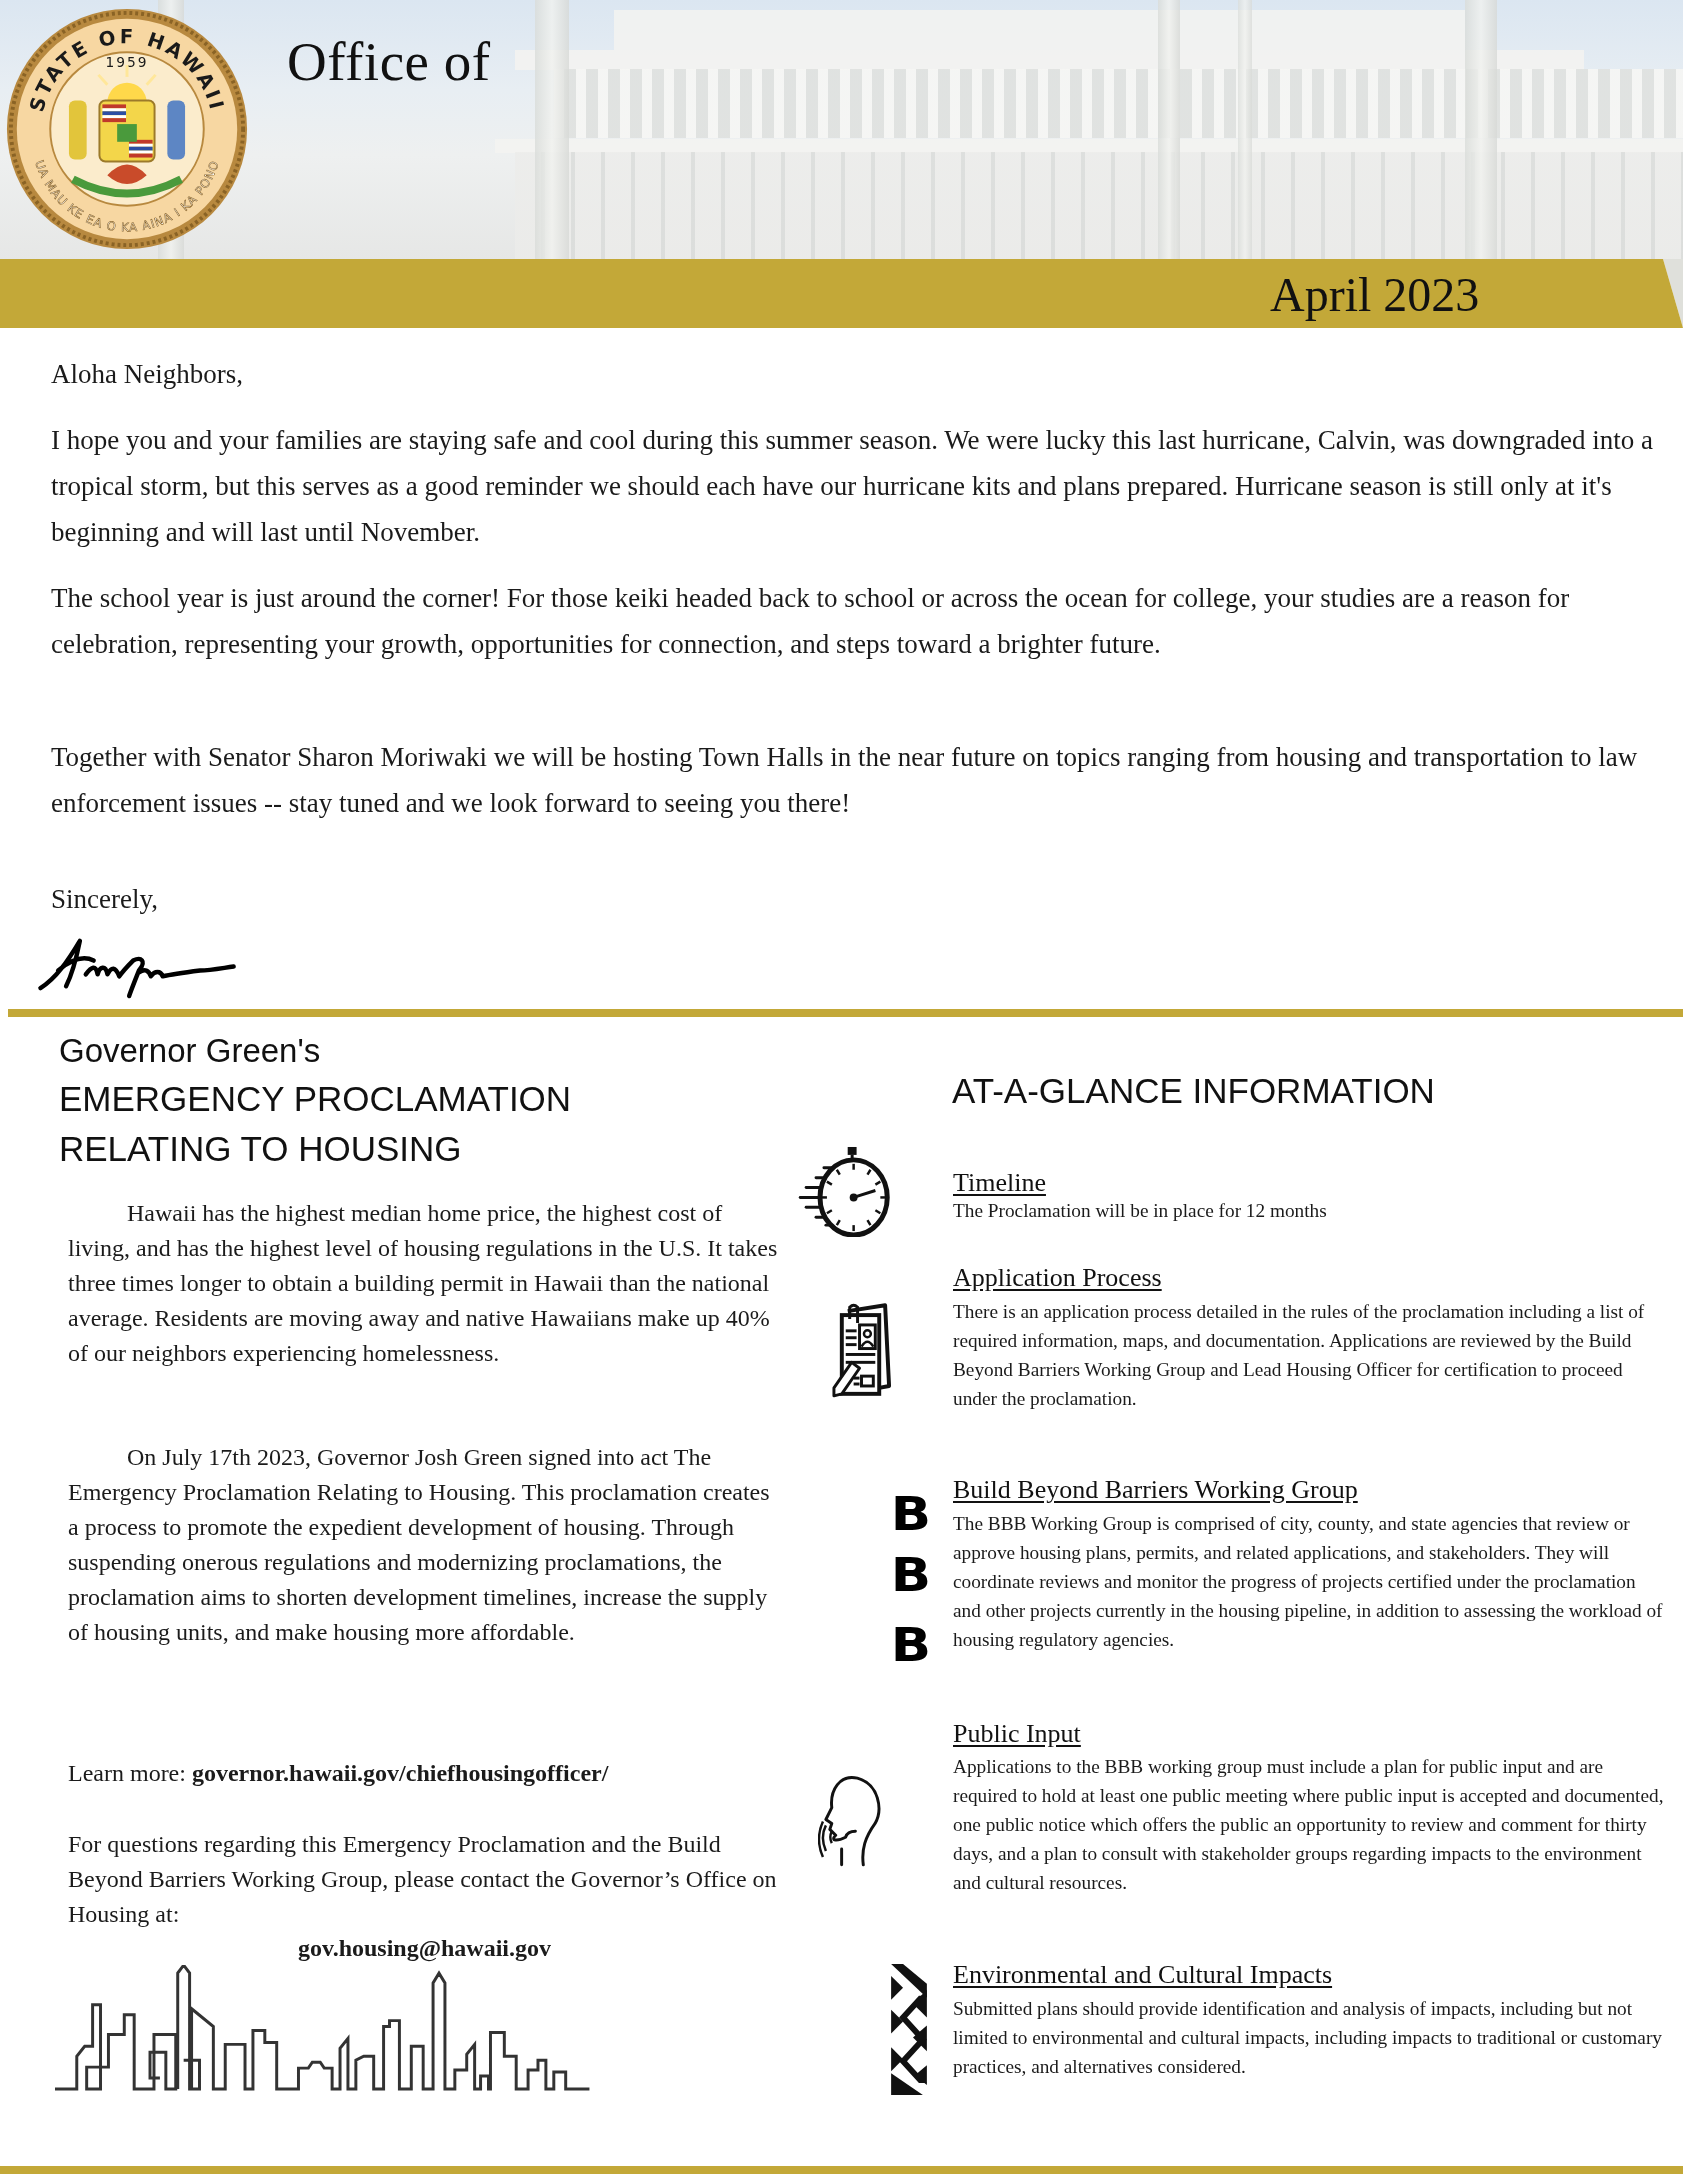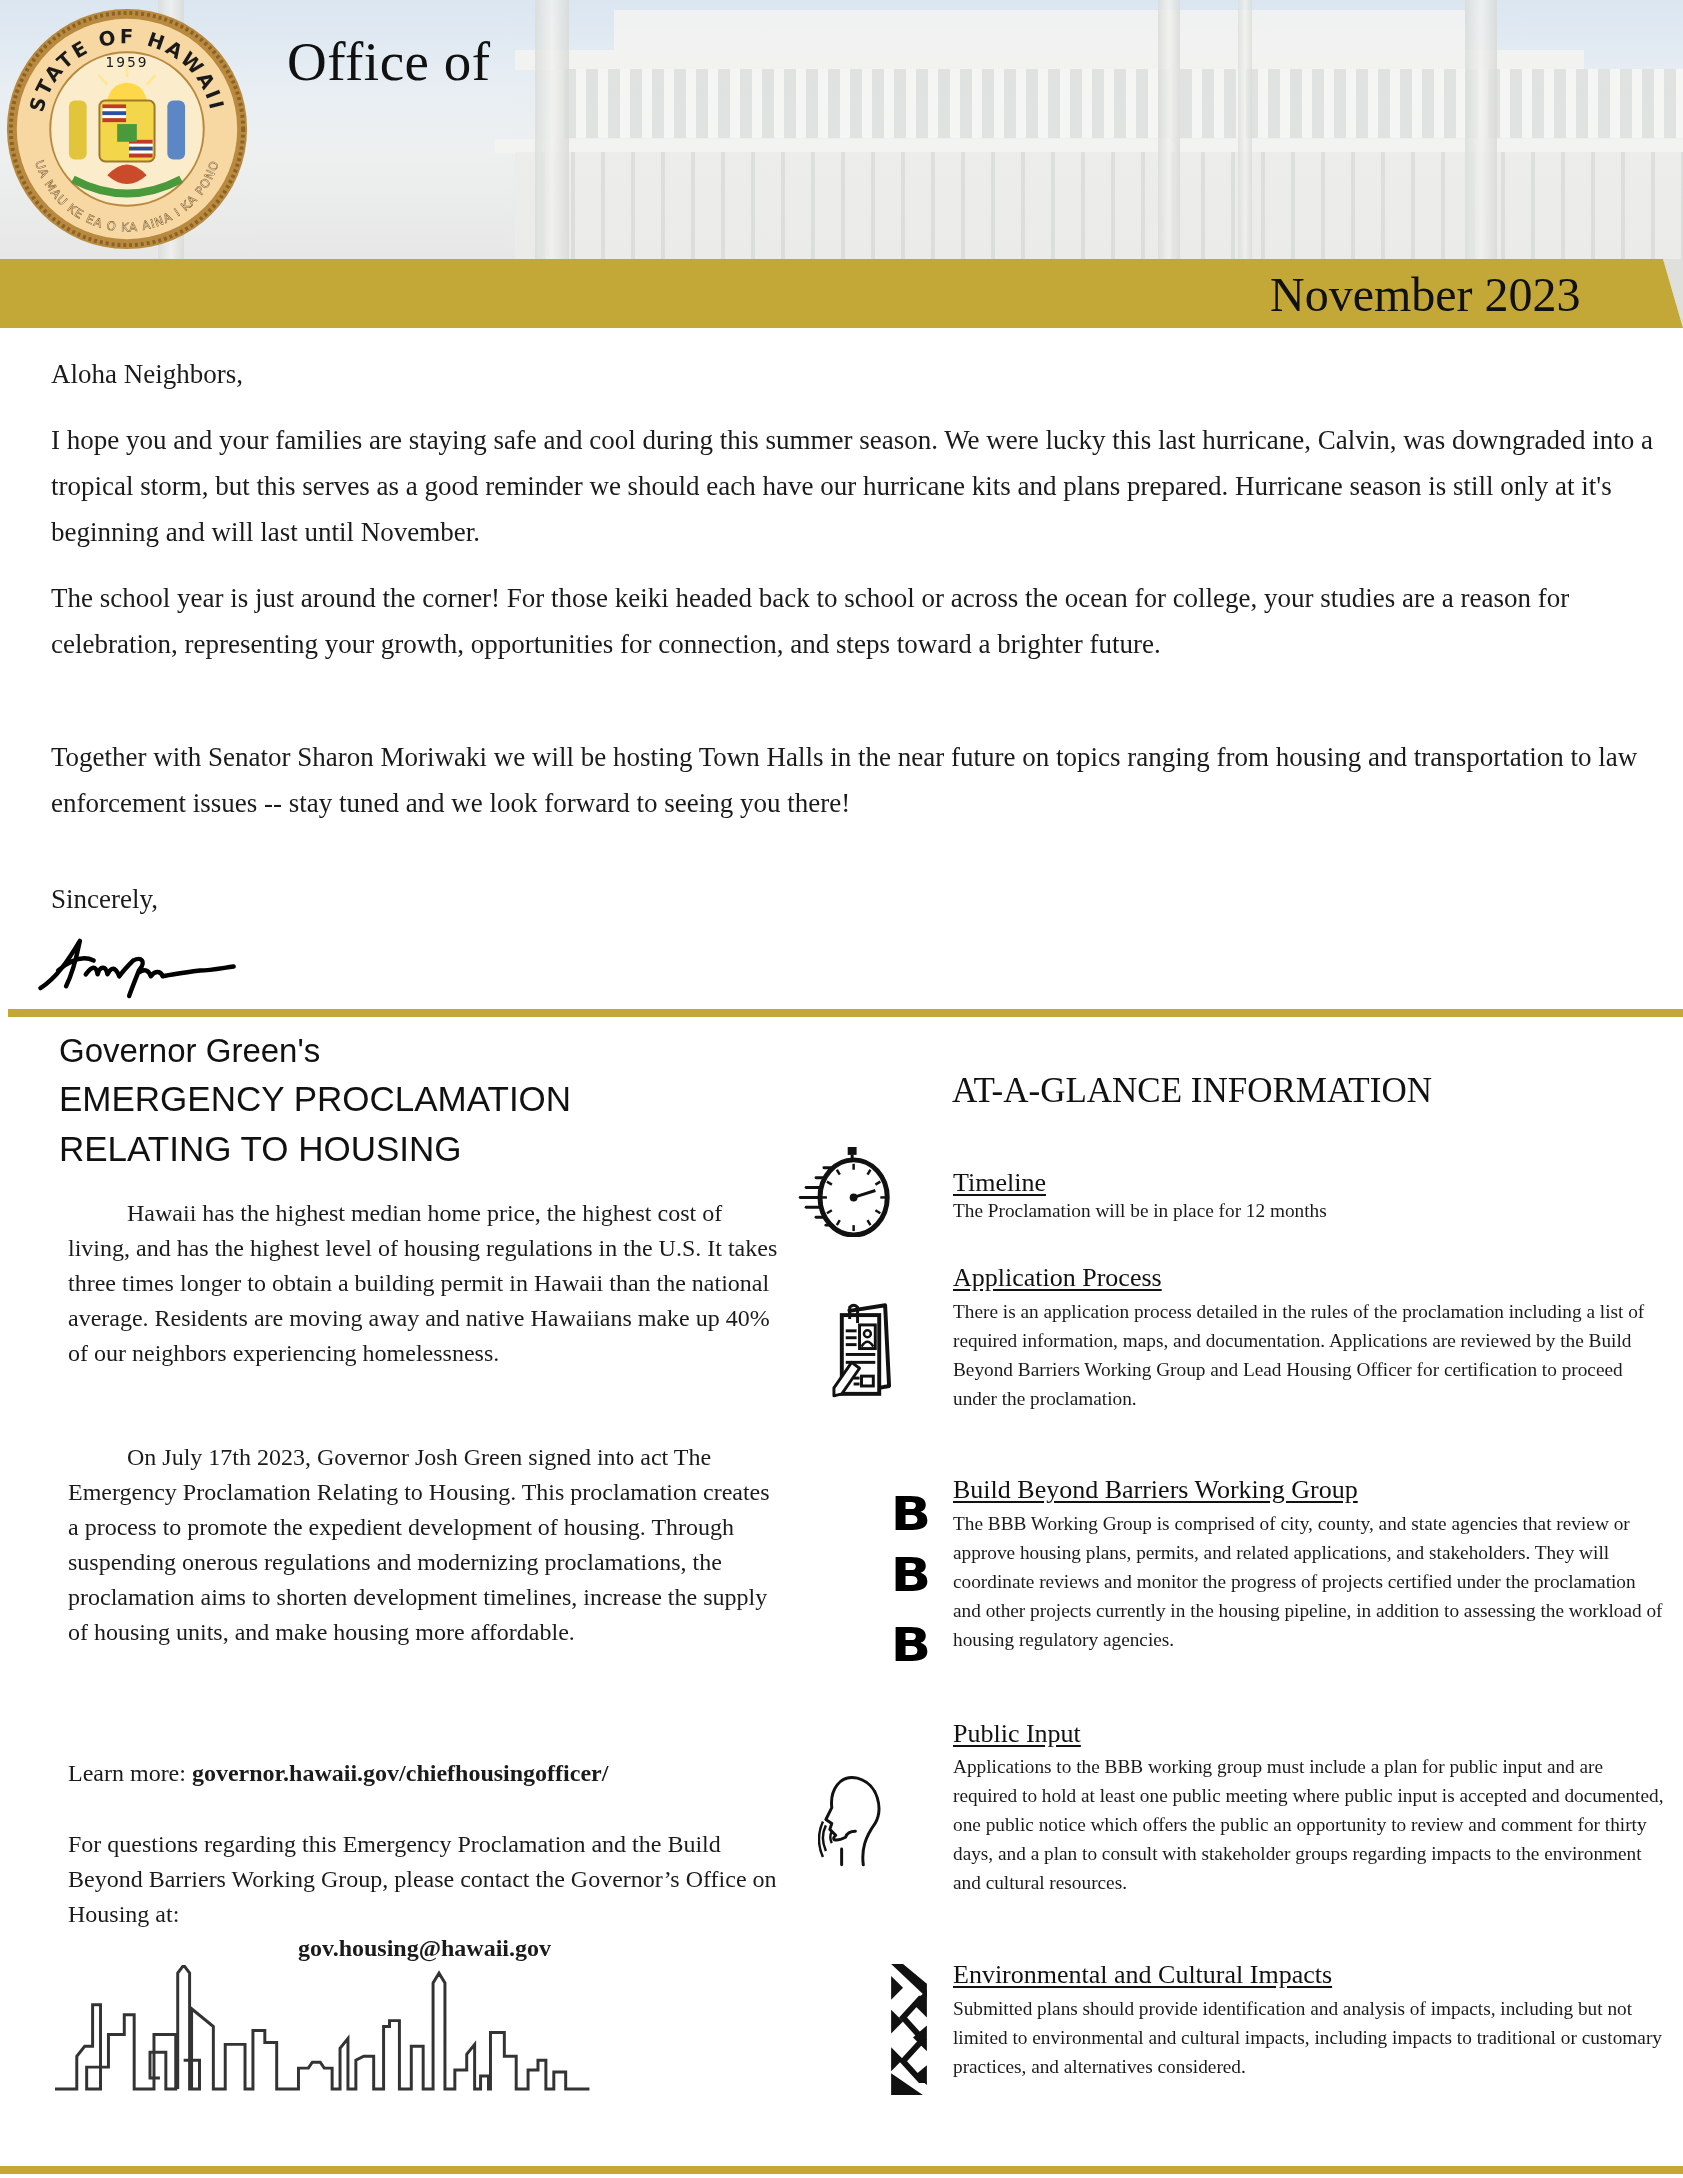--- a/index.html
+++ b/index.html
@@ -38,21 +38,21 @@
   .body-p { position:absolute; font-family:"Liberation Serif","DejaVu Serif",serif; font-size:24px; line-height:35px; color:#1b1b1b; margin:12px; }
   #proc-p1 { left:56px; top:1184px; width:713px; text-indent:59px; }
   #proc-p2 { left:56px; top:1428px; width:713px; text-indent:59px; }
   #learn-more { left:56px; top:1744px; width:713px; }
   #learn-more b { font-weight:bold; }
   #contact-p { left:56px; top:1815px; width:713px; }
   #contact-email { left:56px; top:1919px; width:713px; text-align:center; font-weight:bold; }
   #skyline { left:55px; top:1965px; width:673px; height:134px; }
 
   
-  #glance-title { left:952px; top:1071px; font-size:35px; font-family:Liberation Serif, serif; color:#111; }
+  #glance-title { left:952px; top:1071px; font-size:35px; font-family:Liberation Sans, sans-serif; color:#111; }
   .g-head { position:absolute; left:953px; font-size:26px; text-decoration:underline; text-underline-offset:3px;
     font-family:"Liberation Serif","DejaVu Serif",serif; color:#111; }
   .g-body { position:absolute; left:953px; width:713px; font-size:19.3px; line-height:29px;
     font-family:"Liberation Serif","DejaVu Serif",serif; color:#1b1b1b; margin:0; }
   .g-icon { position:absolute; }
   .bbb { position:absolute; left:893px; width:36px; font-family:"DejaVu Sans","Liberation Sans",sans-serif;
     font-weight:bold; font-size:46px; color:#000; text-align:center; transform:scaleX(1.15); }
 </style>
 </head>
 <body>
@@ -114,21 +114,21 @@
     <rect x="66" y="96" width="18" height="60" rx="6" fill="#e2c53b"></rect>
     <rect x="166" y="96" width="18" height="60" rx="6" fill="#5d86c4"></rect>
 
     <path d="M105 172 Q125 150 145 172 Q125 190 105 172 Z" fill="#c94b2a"></path>
     <path d="M 70 176 Q 125 205 180 176" fill="none" stroke="#4a9a3c" stroke-width="8"></path>
   </svg>
 
   <div id="title-small" class="abs">Office of</div>
   <div id="gold-tail" class="abs"></div>
   <div id="gold-band" class="abs"></div>
-  <div id="issue-date" class="abs">November 2023</div>
+  <div id="issue-date" class="abs">April 2023</div>
 </div>
 
 <p class="letter-p" style="top:348px">Aloha Neighbors,</p>
 <p class="letter-p" style="top:414px">I hope you and your families are staying safe and cool during this summer season.  We were lucky this last hurricane, Calvin, was downgraded into a tropical storm, but this serves as a good reminder we should each have our hurricane kits and plans prepared.  Hurricane season is still only at it's beginning and will last until November.</p>
 <p class="letter-p" style="top:572px">The school year is just around the corner!  For those keiki headed back to school or across the ocean for college, your studies are a reason for celebration, representing  your growth, opportunities for connection, and steps toward a brighter future.</p>
 <p class="letter-p" style="top:731px">Together with Senator Sharon Moriwaki we will be hosting Town Halls in the near future on topics ranging from housing and transportation to law enforcement issues -- stay tuned and we look forward to seeing you there!</p>
 <p class="letter-p" style="top:873px">Sincerely,</p>
 
 <svg id="signature" class="abs" viewBox="0 0 210 70">
   <path d="M4 58 C 20 48, 32 30, 44 10 C 40 30, 36 44, 30 56 M 22 40 C 34 30, 46 24, 58 30 M 50 44 C 56 36, 60 34, 62 44 C 64 36, 70 34, 72 44 C 76 36, 80 36, 84 46 C 88 40, 92 36, 98 30 C 106 26, 112 30, 104 40 C 100 50, 96 60, 94 66 M 104 42 C 110 38, 114 40, 116 46 C 120 40, 126 40, 128 46 C 136 44, 150 42, 166 40 C 176 40, 186 38, 200 36" fill="none" stroke="#000" stroke-width="4.5" stroke-linecap="round" stroke-linejoin="round"></path>

